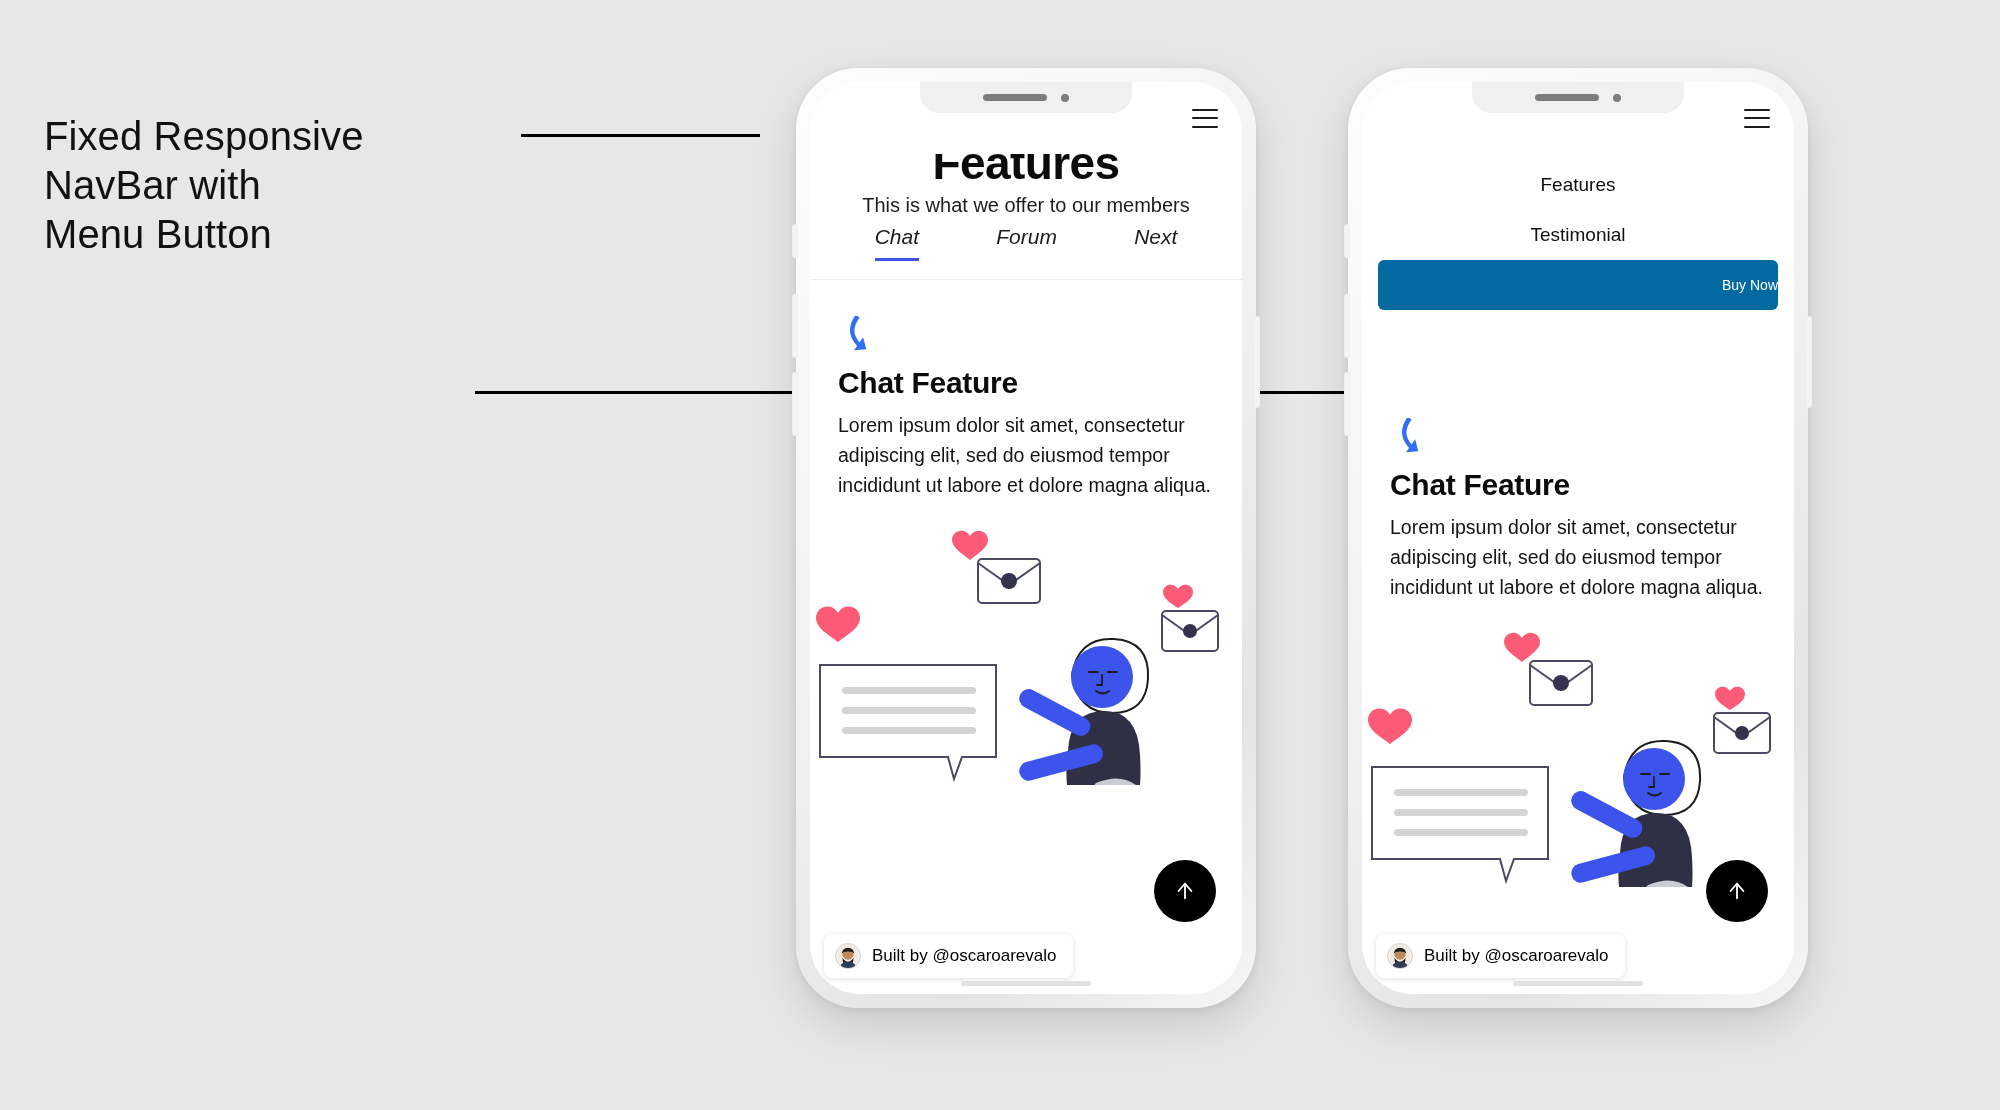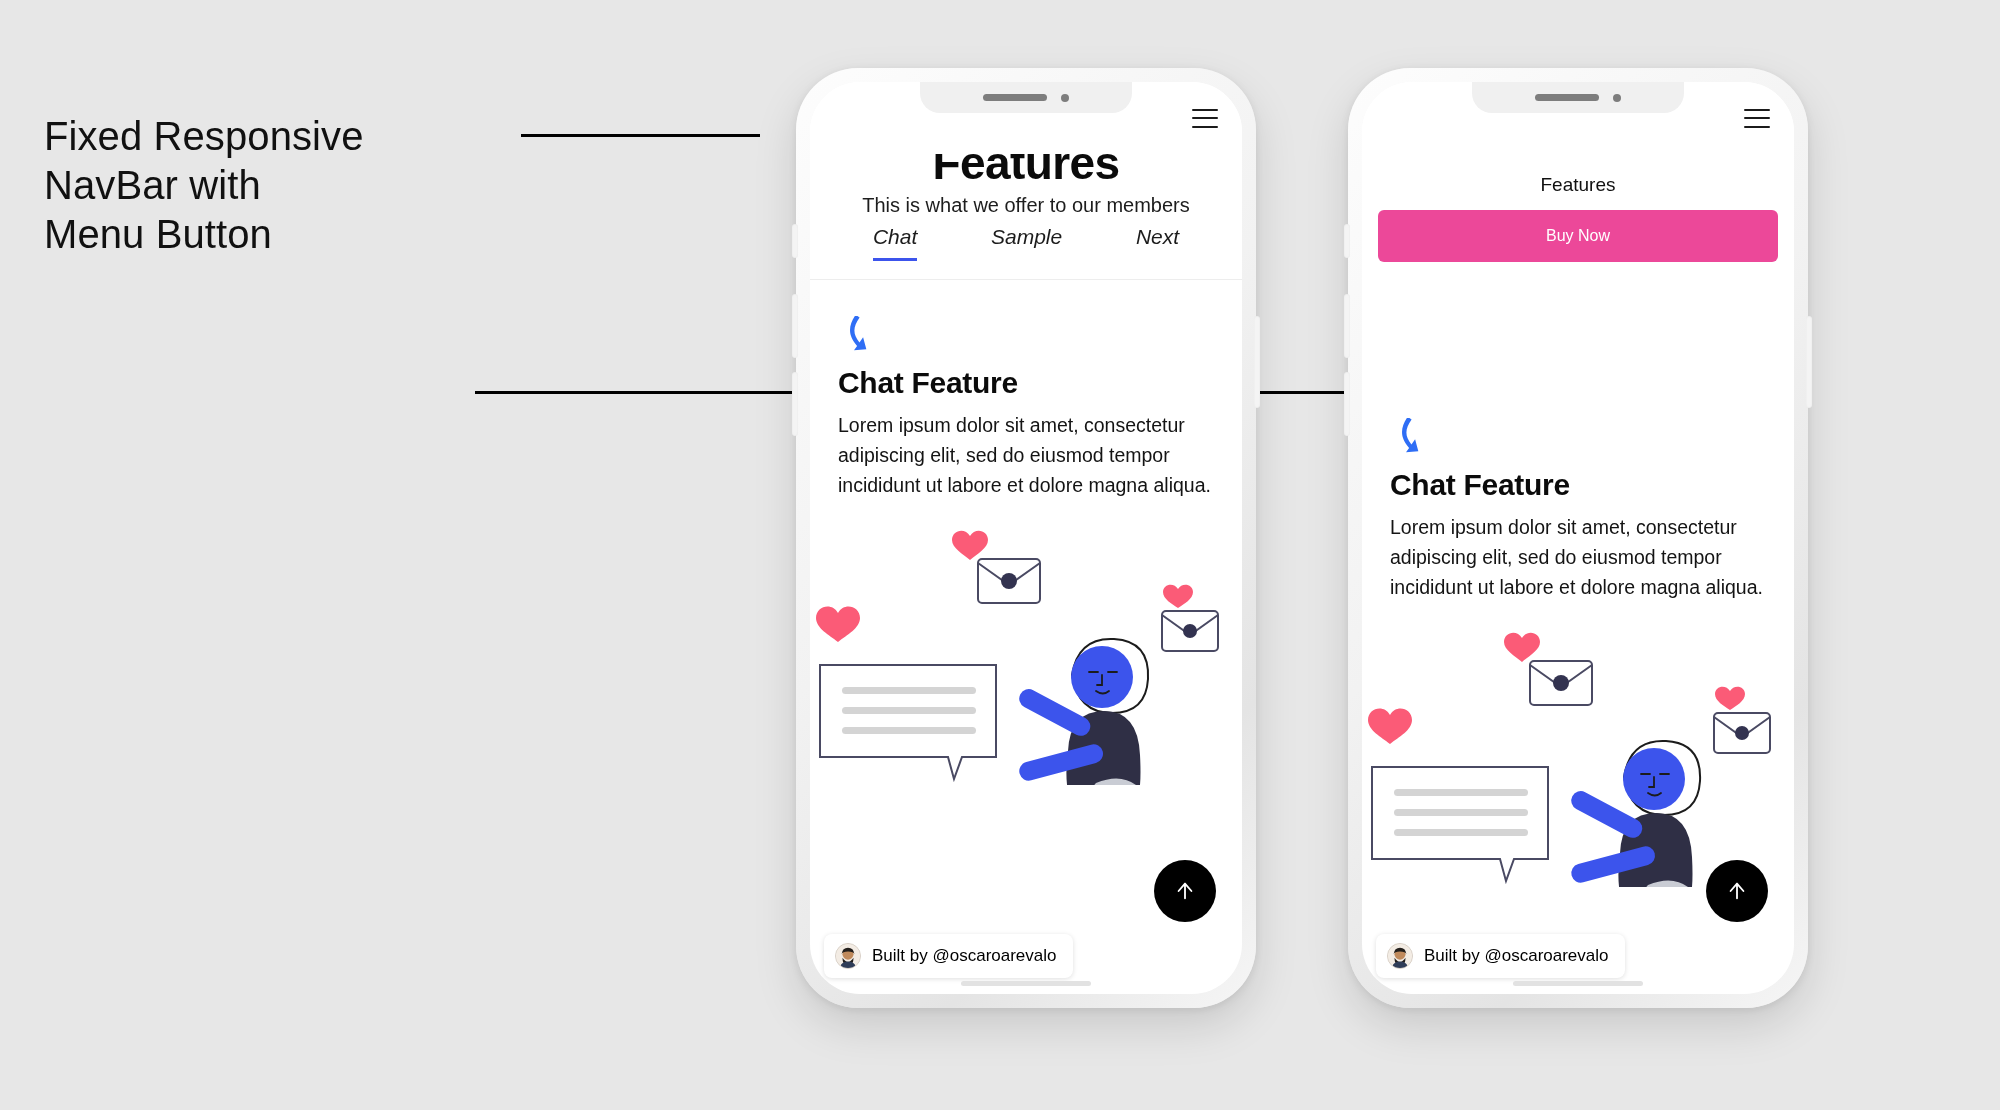--- a/index.html
+++ b/index.html
@@ -80,22 +80,22 @@
   .menu-panel {
     position: absolute; top: 72px; left: 0; right: 0;
     background: #fff; z-index: 29; padding: 6px 16px 16px;
   }
   .menu-item {
     text-align: center; font-size: 19px; color: #111;
     padding: 14px 0; cursor: pointer;
   }
   .cta-btn {
     display: block; width: 100%;
-    background: #ec4899; color: #fff;
-    text-align: center; font-size: 16px;
+    background: #0369a1; color: #fff;
+    text-align: right; font-size: 14px;
     padding: 17px 0; border: none; border-radius: 6px;
     cursor: pointer; font-family: inherit;
   }
 
   .app-body { position: absolute; top: 0; left: 0; right: 0; bottom: 0; }
 
   .hero { padding-top: 54px; text-align: center; }
   .hero h1 { font-size: 46px; font-weight: 800; color: #0b0b0b; letter-spacing: -0.6px; }
   .hero p  { font-size: 20px; color: #1d1d1d; margin-top: 4px; }
 
@@ -170,21 +170,21 @@
       </div>
 
       <div class="app-body">
         <div class="hero">
           <h1>Features</h1>
           <p>This is what we offer to our members</p>
         </div>
 
         <div class="tabs">
           <div class="tab active">Chat</div>
-          <div class="tab">Sample</div>
+          <div class="tab">Forum</div>
           <div class="tab">Next</div>
         </div>
         <div class="divider"></div>
 
         <div class="feature">
           <svg class="phone-icon" viewBox="0 0 24 24">
             <path d="M7 2 C7 9, 9 13, 16 15 L16 11 L22 16 L16 21 L16 17.6 C7 15.5, 4 10, 4 2 Z" fill="#2f6ef5" transform="rotate(35 12 12)"></path>
           </svg>
           <h2>Chat Feature</h2>
           <p>Lorem ipsum dolor sit amet, consectetur adipiscing elit, sed do eiusmod tempor incididunt ut labore et dolore magna aliqua.</p>
@@ -331,20 +331,21 @@
               <ellipse cx="13" cy="24" rx="8" ry="5" fill="#2f3d58"></ellipse>
             </svg>
           </div>
           <span class="txt">Built by @oscaroarevalo</span>
         </div>
         <div class="home-ind"></div>
       </div>
 
       <div class="menu-panel">
         <div class="menu-item">Features</div>
+        <div class="menu-item">Testimonial</div>
         <button class="cta-btn">Buy Now</button>
       </div>
 
       <div class="navbar">
         <div class="hamburger">
           <span></span>
             <span></span>
             <span></span>
         </div>
       </div>

